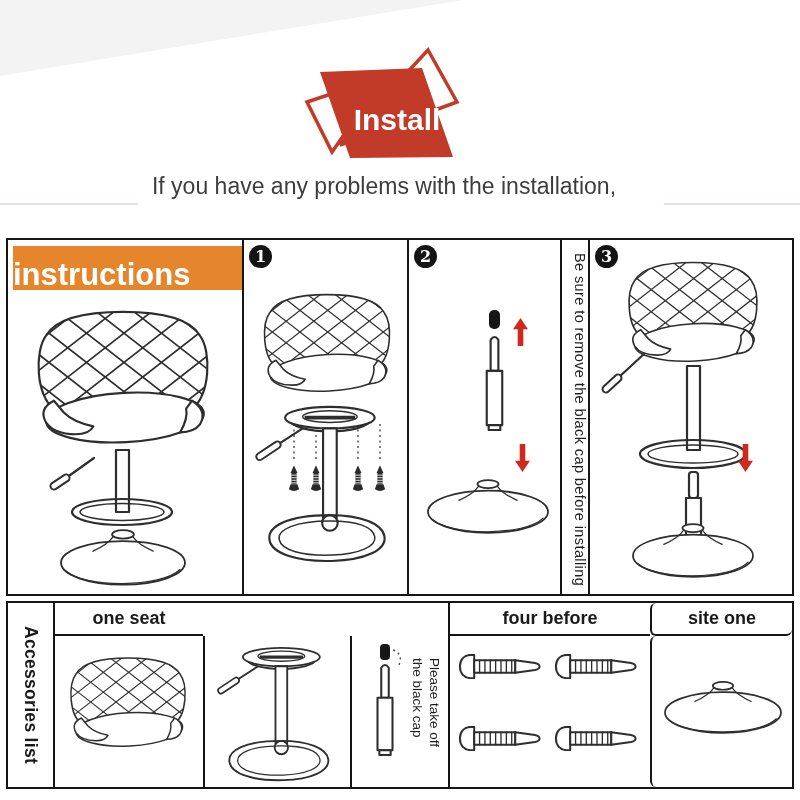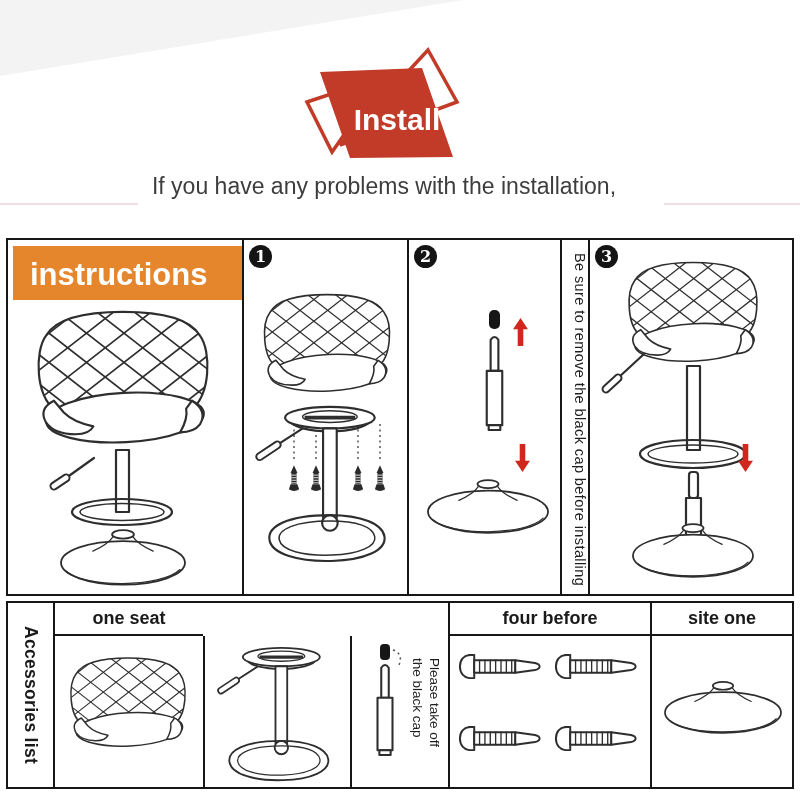--- a/index.html
+++ b/index.html
@@ -21,22 +21,22 @@
         font-size:23px;line-height:33px;color:#3d3d3d;}
   
   .main-table{position:absolute;left:6px;top:238px;width:788px;height:358px;
         border:2px solid #161616;display:flex;box-sizing:border-box;background:#fff;}
   .main-table .col{position:relative;box-sizing:border-box;height:100%;}
   .col1{width:236px;border-right:2px solid #161616;}
   .col2{width:165px;border-right:2px solid #161616;}
   .col3{width:153px;border-right:2px solid #161616;}
   .col4{width:28px;border-right:2px solid #161616;display:flex;justify-content:center;}
   .col5{flex:1;}
-  .banner{position:absolute;left:5px;top:6px;right:0;height:54px;background:#e5862c;
-        color:#fff;font-weight:bold;font-size:31px;line-height:58px;padding-left:17px;box-sizing:border-box;}
+  .banner{position:absolute;left:5px;top:6px;right:0;height:44px;background:#e5862c;
+        color:#fff;font-weight:bold;font-size:31px;line-height:58px;box-sizing:border-box;}
   .badge{position:absolute;left:5px;top:5px;width:23px;height:23px;border-radius:50%;
         background:#141414;color:#fff;font-weight:bold;font-size:16px;display:flex;
         align-items:center;justify-content:center;font-family:"DejaVu Serif",serif;}
   .vnote{writing-mode:vertical-rl;font-size:14.5px;letter-spacing:.4px;color:#1e1e1e;
         padding-top:5px;overflow:hidden;white-space:nowrap;}
   svg.art{position:absolute;}
   
   .ln{stroke:#2e2e2e;stroke-width:2.2;stroke-linecap:round;stroke-linejoin:round;}
   .thin{stroke:#2e2e2e;stroke-width:1.5;stroke-linecap:round;}
   .lat{stroke:#2e2e2e;stroke-width:1.7;}
@@ -47,21 +47,21 @@
         grid-template-columns:47px 148px 147px 98px 202px 1fr;grid-template-rows:33px 1fr;}
   .acc-label{grid-column:1;grid-row:1/3;border-right:2px solid #161616;display:flex;
         align-items:center;justify-content:center;writing-mode:vertical-rl;
         font-weight:bold;font-size:17.5px;color:#1a1a1a;letter-spacing:.3px;}
   .acc-h{grid-row:1;border-bottom:2px solid #161616;display:flex;align-items:center;
         justify-content:center;font-weight:bold;font-size:18px;color:#1a1a1a;}
   .acc-b{grid-row:2;position:relative;}
   .cx2{grid-column:2;}.cx3{grid-column:3;border-left:2px solid #161616;}
   .cx4{grid-column:4;border-left:2px solid #161616;}
   .cx5{grid-column:5;border-left:2px solid #161616;}
-  .cx6{grid-column:6;border-left:2px solid #161616;}
+  .cx6{grid-column:6;border-left:2px solid #161616;border-radius:6px;}
   .vnote2{position:absolute;right:5px;top:22px;writing-mode:vertical-rl;font-size:13.5px;
         color:#1e1e1e;line-height:17px;white-space:nowrap;}
   .hiddefs{position:absolute;width:0;height:0;overflow:hidden;}
 </style>
 </head>
 <body>
 
 <svg class="hiddefs" aria-hidden="true">
   <defs>
     <clipPath id="seatclip">

